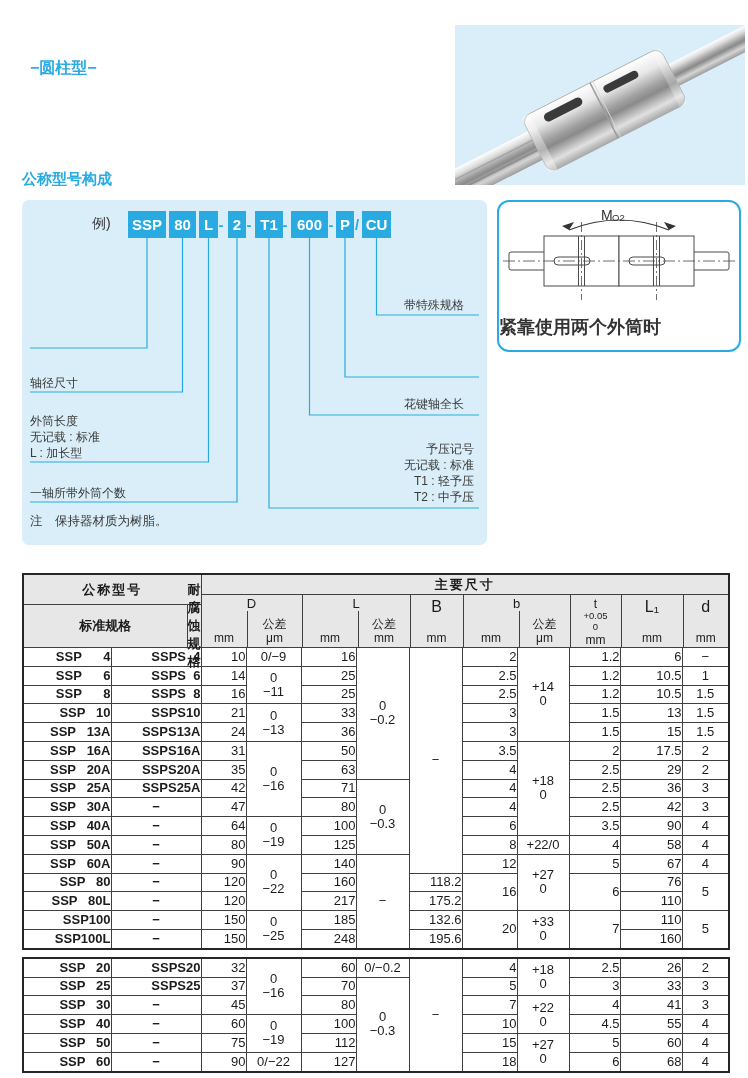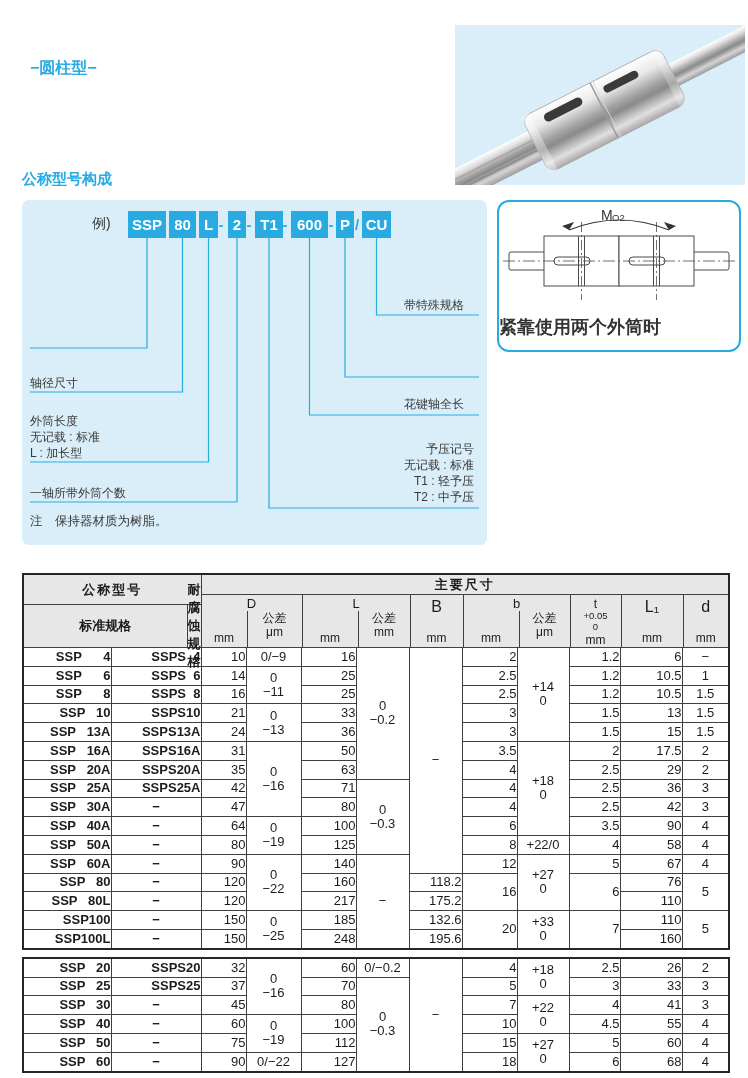--- a/index.html
+++ b/index.html
@@ -65,21 +65,21 @@
   .nm-corr{flex:1;border-left:1px solid #404040;}
   .h-dims-title{height:19px;display:flex;align-items:center;justify-content:center;font-weight:bold;
                 font-size:13px;letter-spacing:2px;border-bottom:1px solid #404040;color:#1c1c1c;}
   .h-groups{height:52px;display:flex;color:#1c1c1c;}
   .h-group{display:flex;flex-direction:column;box-sizing:border-box;}
   .h-group + .h-group{border-left:1px solid #404040;}
   .g-label{height:16px;display:flex;align-items:flex-end;justify-content:center;font-size:13px;}
   .g-sub{flex:1;display:flex;}
   .g-mm{display:flex;align-items:flex-end;justify-content:center;padding-bottom:2px;font-size:12px;}
   .g-tol{flex:1;border-left:1px solid #404040;display:flex;flex-direction:column;justify-content:flex-end;
-         align-items:center;padding-bottom:8px;font-size:12px;line-height:14px;}
+         align-items:center;padding-bottom:2px;font-size:12px;line-height:14px;}
   .h-single{display:flex;flex-direction:column;align-items:center;justify-content:space-between;
             padding:3px 0 2px;box-sizing:border-box;}
   .h-single .u{font-size:12px;}
   .h-t{display:flex;flex-direction:column;align-items:center;justify-content:flex-start;padding-top:3px;}
   .h-t .tt{font-size:12px;line-height:13px;}
   .h-t .ts{font-size:9.5px;line-height:10.5px;}
   .h-t .tu{font-size:12px;line-height:13px;margin-top:2px;}
 </style>
 </head>
 <body>

